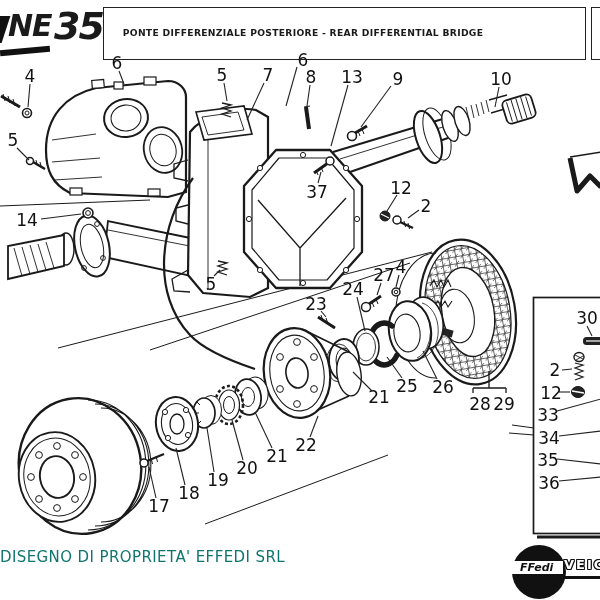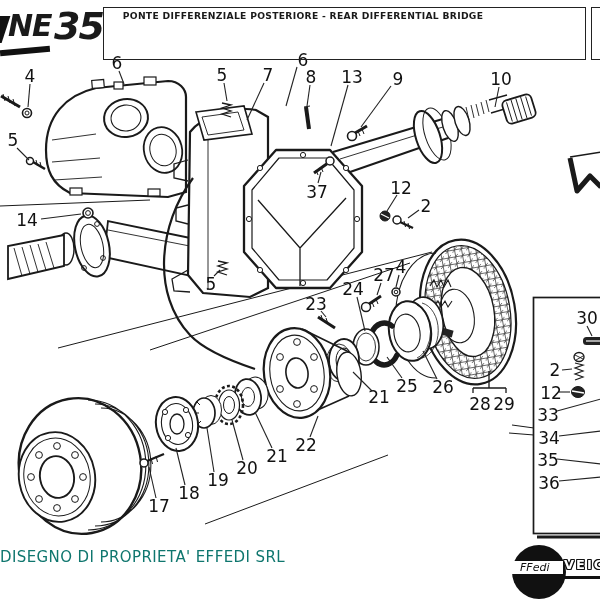--- a/index.html
+++ b/index.html
@@ -8,31 +8,31 @@
   svg#diagram{position:absolute;left:0;top:0;z-index:1;}
   .hud{position:absolute;z-index:2;}
   
   .logo{left:0;top:4px;width:112px;height:52px;}
   .logo-cut{position:absolute;left:-6px;top:12px;width:12px;height:27px;background:#111;transform:skewX(-18deg);}
   .logo-ne{position:absolute;left:8px;top:4px;font-style:italic;font-weight:900;font-size:30px;letter-spacing:-1px;}
   .logo-bar{position:absolute;left:0px;top:44px;width:50px;height:6px;background:#111;transform:rotate(-5deg);}
   .logo-35{position:absolute;left:54px;top:0px;font-style:italic;font-weight:900;font-size:38px;letter-spacing:-2px;}
   .title-box{left:103px;top:7px;width:481px;height:51px;border:1.5px solid #222;}
   .title-text{left:103px;top:9px;width:400px;height:48px;display:flex;flex-direction:column;
-              text-align:center;font-weight:bold;font-size:9.2px;
+              justify-content:center;text-align:center;font-weight:bold;font-size:9.2px;
               line-height:13.5px;letter-spacing:0.3px;white-space:nowrap;}
   .corner-box{left:591px;top:7px;width:30px;height:51px;border:1.5px solid #222;}
   
   .footer-text{left:0;top:548px;width:548px;height:20px;
                font-size:15px;letter-spacing:0.4px;color:#0f766e;}
   
   .brand{left:505px;top:543px;width:100px;height:57px;}
   .brand-circle{position:absolute;left:7px;top:2px;width:54px;height:54px;border-radius:50%;background:#111;}
   .brand-band{position:absolute;left:0px;top:18px;width:58px;height:13px;background:#fff;}
-  .brand-ffedi{position:absolute;left:15px;top:18px;font-style:italic;font-weight:normal;font-size:11px;color:#111;}
+  .brand-ffedi{position:absolute;left:15px;top:18px;font-style:italic;font-weight:bold;font-size:11px;color:#111;}
   .brand-veic{position:absolute;left:59px;top:14px;font-weight:bold;font-size:13px;letter-spacing:2px;color:#fff;
               text-shadow:-1px 0 #111,1px 0 #111,0 -1px #111,0 1px #111,-1px -1px #111,1px 1px #111,-1px 1px #111,1px -1px #111;}
   .brand-rule{position:absolute;left:57px;top:33px;width:48px;height:3px;background:#111;}
   
   .callout{font-family:"DejaVu Sans",sans-serif;font-size:17px;fill:#111;text-anchor:middle;}
   .leader{stroke:#222;stroke-width:1.1;}
 </style>
 </head>
 <body>
 

